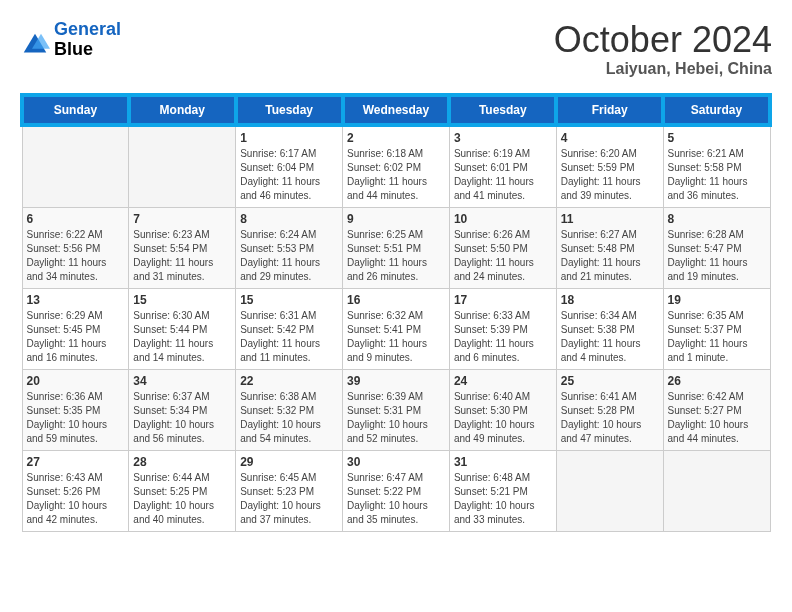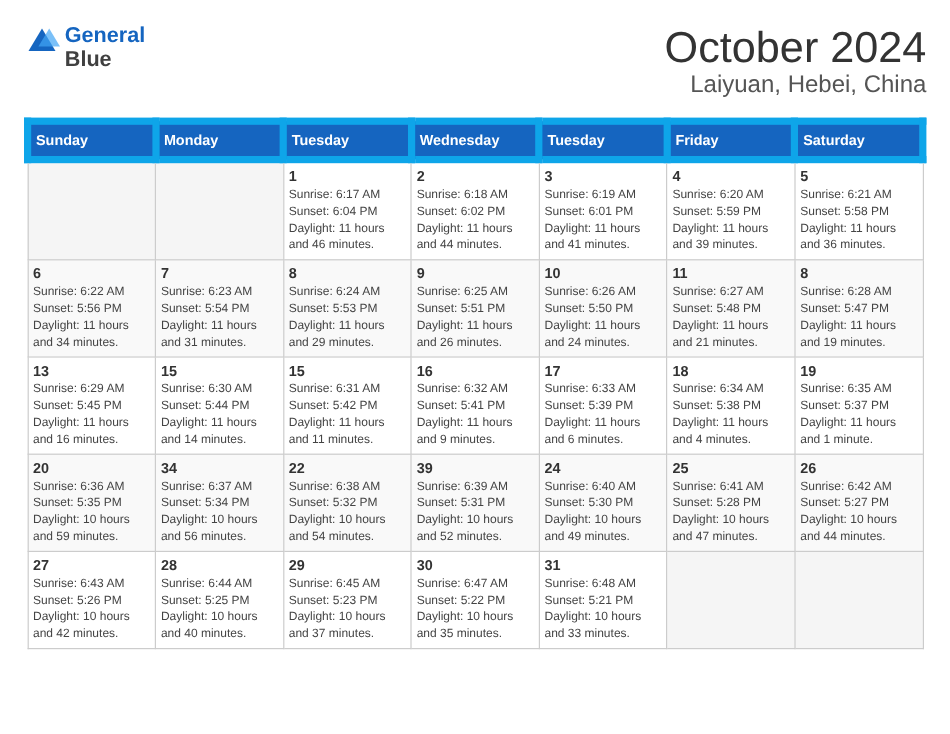--- a/index.html
+++ b/index.html
@@ -11,21 +11,21 @@
       padding: 20px;
     }
     .header {
       display: flex;
       justify-content: space-between;
       align-items: flex-start;
       margin-bottom: 15px;
     }
     .logo {
       display: flex;
-      align-items: flex-start;
+      align-items: flex-end;
       gap: 4px;
     }
     .logo-text {
       font-size: 18px;
       font-weight: bold;
       color: #333;
       line-height: 1.1;
     }
     .logo-text span {
       color: #1565c0;
@@ -37,36 +37,37 @@
     .title-area {
       text-align: right;
     }
     .main-title {
       font-size: 36px;
       font-weight: normal;
       color: #333;
       line-height: 1.1;
     }
     .subtitle {
-      font-size: 20px;
+      font-size: 16px;
       color: #555;
+      font-weight: bold;
     }
     table {
       width: 100%;
       border-collapse: collapse;
       font-size: 11px;
     }
     thead tr th {
       background-color: #1565c0;
       color: #fff;
       padding: 6px 4px;
-      text-align: left;
+      text-align: center;
       font-weight: bold;
       font-size: 12px;
-      border: 6px solid #0ea5e9;
+      border: 4px solid #0ea5e9;
     }
     tbody tr td {
       border: 1px solid #ccc;
       vertical-align: top;
       padding: 4px 4px;
       min-height: 80px;
       color: #333;
       width: calc(100%/7);
     }
     tbody tr {
@@ -94,21 +95,21 @@
 <body>
 
 <div class="header">
   <div class="logo">
     <svg class="logo-icon" viewBox="0 0 40 40">
       <polygon points="20,5 35,30 5,30" fill="#1565c0"></polygon>
       <polygon points="28,5 40,25 16,25" fill="#42a5f5" opacity="0.7"></polygon>
     </svg>
     <div class="logo-text">
       <div><span>General</span></div>
-      <div><span style="color:#404040">Blue</span></div>
+      <div><span style="color:#000000">Blue</span></div>
     </div>
   </div>
   <div class="title-area">
     <div class="main-title">October 2024</div>
     <div class="subtitle">Laiyuan, Hebei, China</div>
   </div>
 </div>
 
 <table>
   <thead>

